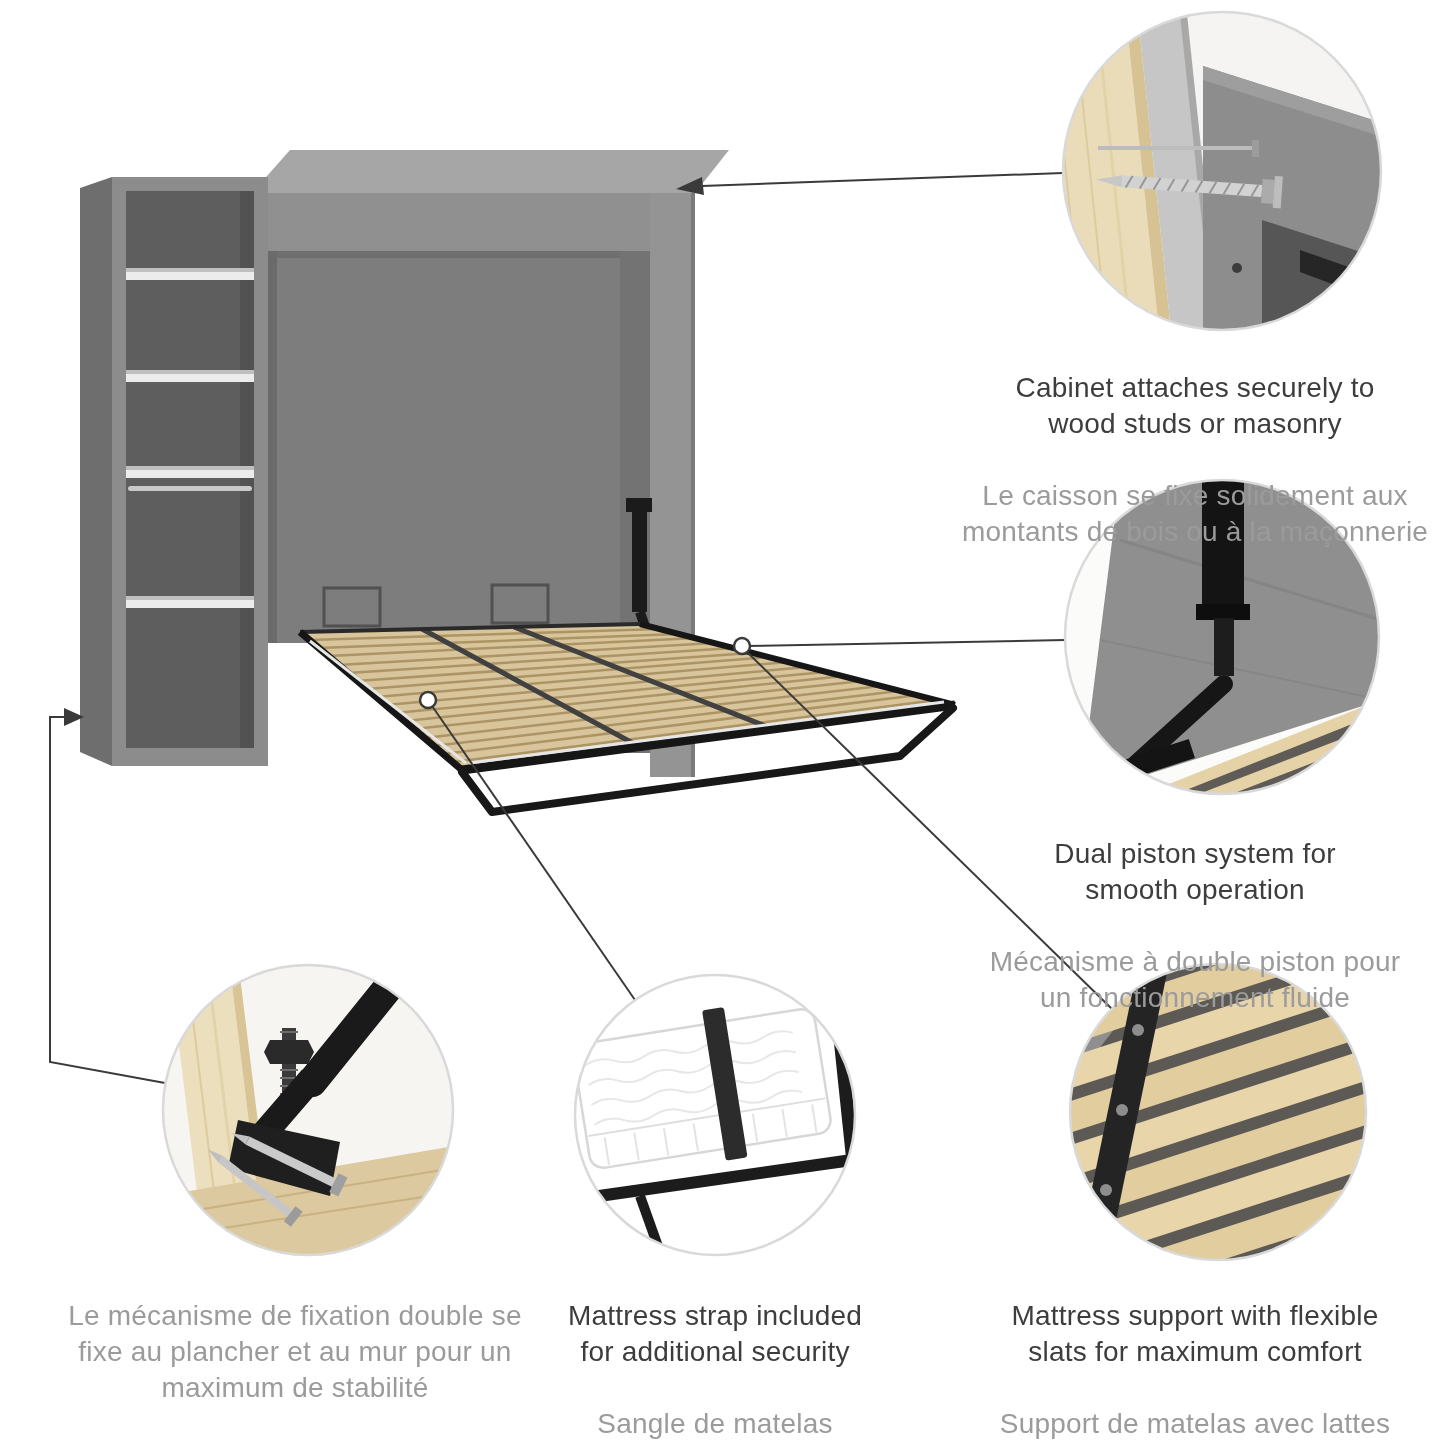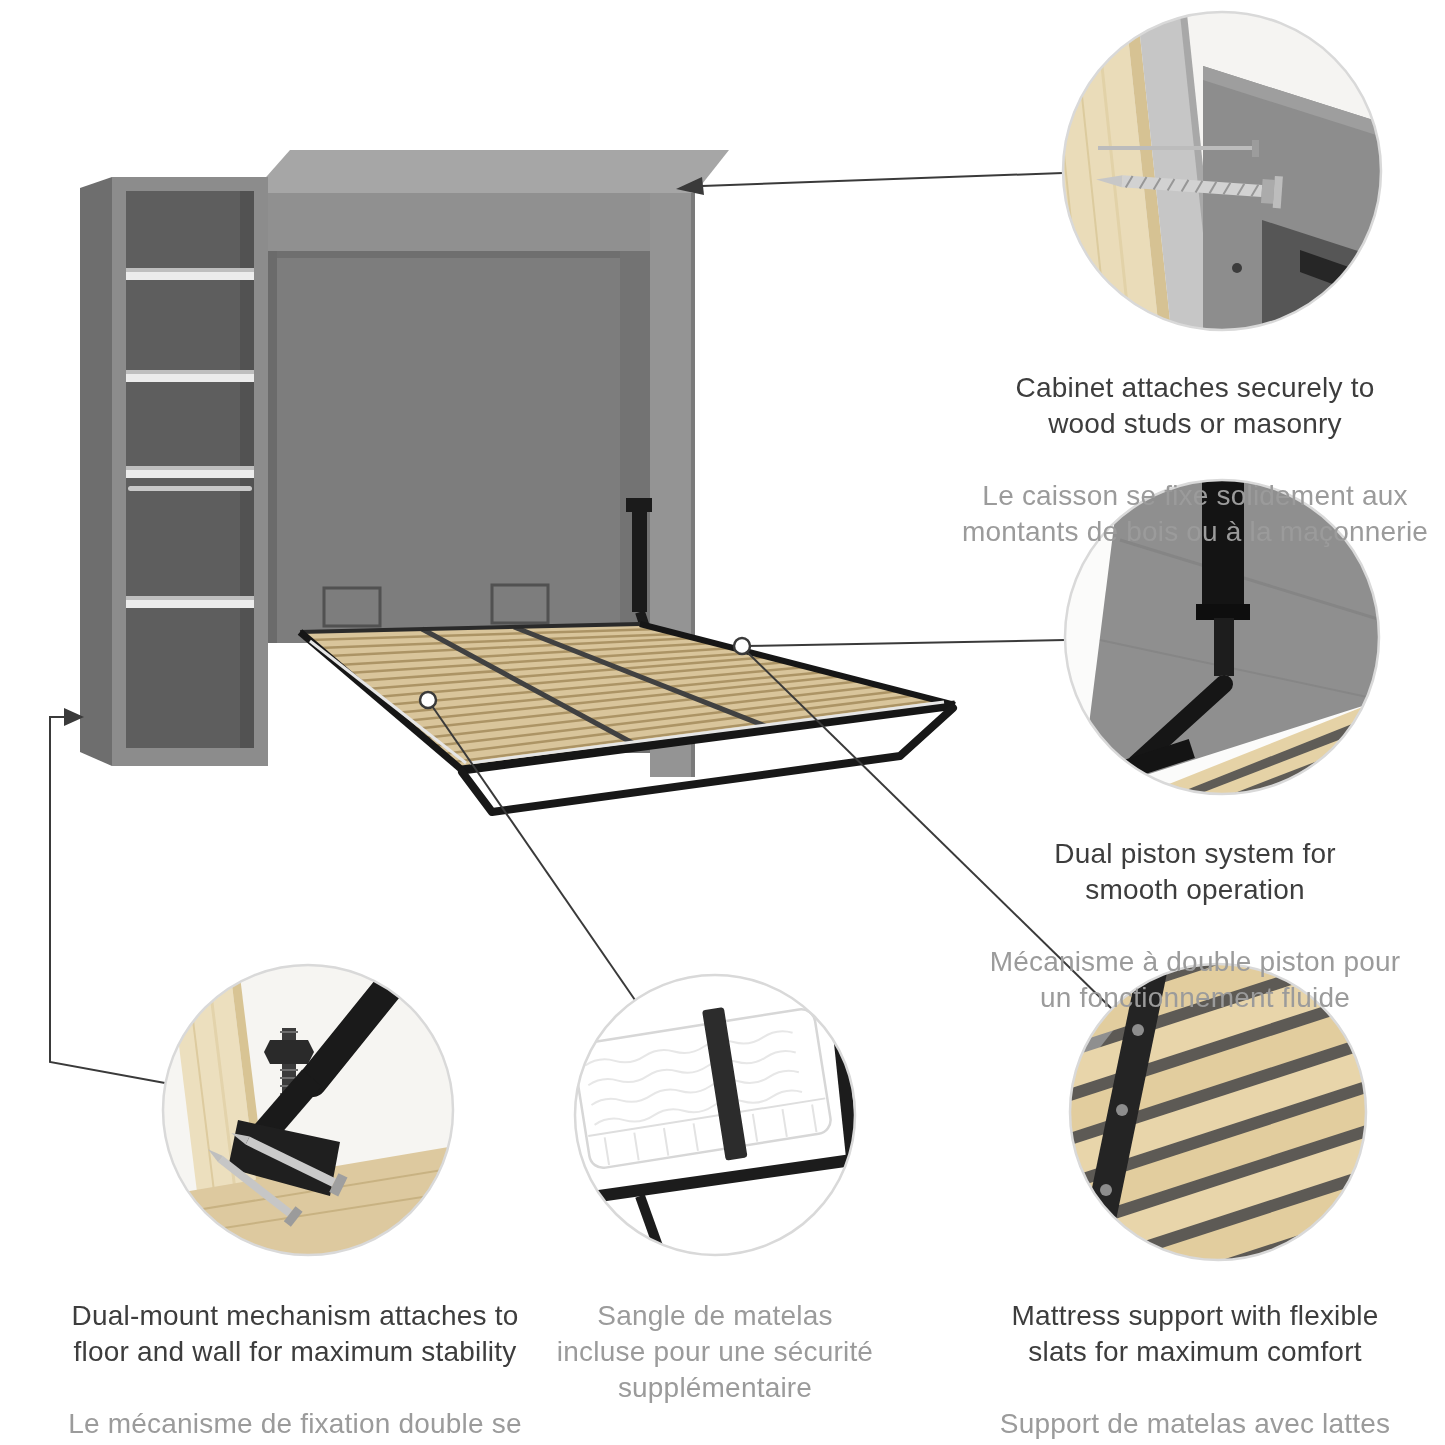--- a/index.html
+++ b/index.html
@@ -280,28 +280,28 @@
 </div>
 
 <div class="callout-text" style="left:915px;top:800px;width:560px">
   <div class="title">Dual piston system for
 smooth operation</div>
   <div class="subtitle">Mécanisme à double piston pour
 un fonctionnement fluide</div>
 </div>
 
 <div class="callout-text" style="left:5px;top:1262px;width:580px">
-  <div class="title">Dual-mount mechanism attaches to
-floor and wall for maximum stability</div>
   <div class="subtitle">Le mécanisme de fixation double se
 fixe au plancher et au mur pour un
 maximum de stabilité</div>
 </div>
 
 <div class="callout-text" style="left:515px;top:1262px;width:400px">
+  <div class="title">Mattress strap included
+for additional security</div>
   <div class="subtitle">Sangle de matelas
 incluse pour une sécurité
 supplémentaire</div>
 </div>
 
 <div class="callout-text" style="left:915px;top:1262px;width:560px">
   <div class="title">Mattress support with flexible
 slats for maximum comfort</div>
   <div class="subtitle">Support de matelas avec lattes
 flexibles pour un confort optimal</div>

